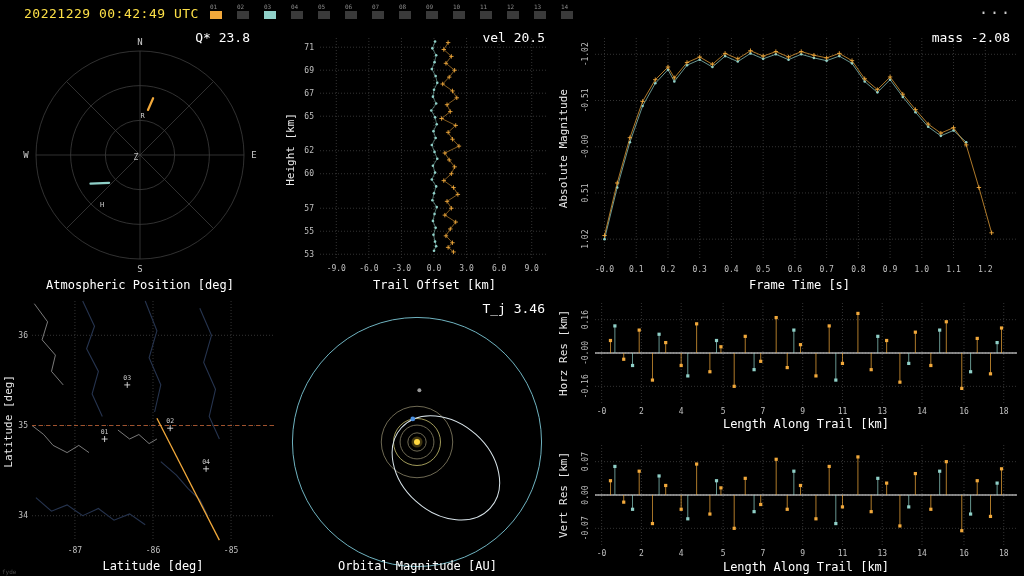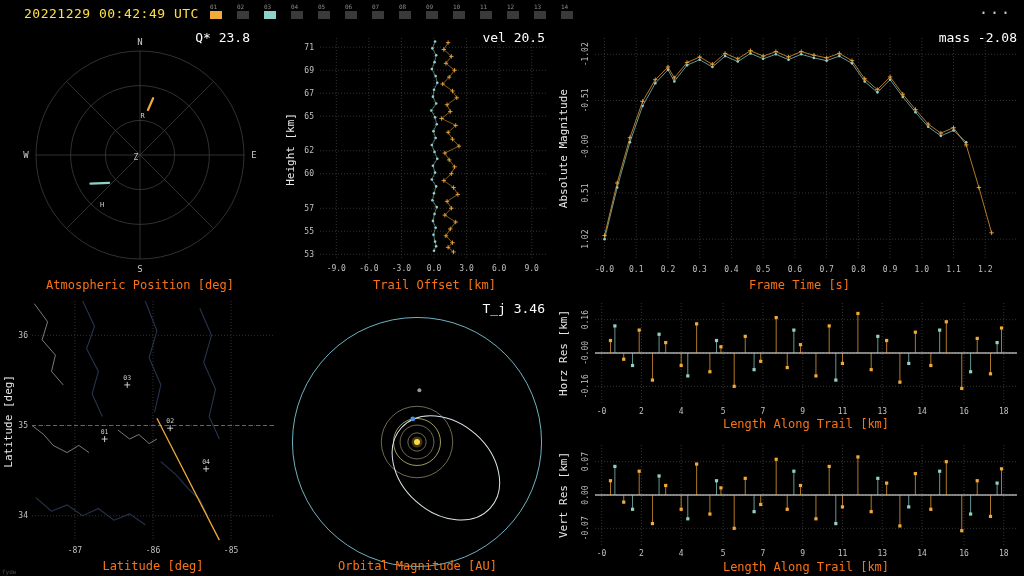--- a/index.html
+++ b/index.html
@@ -8,21 +8,21 @@
   .topbar{position:absolute;left:0;top:0;width:1024px;height:28px;}
   .timestamp{position:absolute;left:8px;top:6px;font-size:13px;color:#fde047;letter-spacing:0.5px;margin-left:16px;}
   #stations{position:absolute;left:210px;top:3px;display:flex;gap:14px;}
   .station{width:13px;display:flex;flex-direction:column;align-items:flex-start;cursor:pointer;}
   .st-num{font-size:6px;color:#8a8a8a;line-height:7px;}
   .st-box{width:12px;height:8px;display:block;margin-top:1px;}
   .more{position:absolute;right:12px;top:0px;font-size:15px;color:#cccccc;letter-spacing:2px;cursor:pointer;}
   .panel{position:absolute;}
   .panel svg{position:absolute;left:0;top:0;}
   .corner{position:absolute;font-size:13px;color:#ffffff;white-space:nowrap;}
-  .caption{position:absolute;text-align:center;font-size:12px;color:#f97316;white-space:nowrap;}
+  .caption{position:absolute;text-align:center;font-size:12px;color:#ffffff;white-space:nowrap;}
   .vlabel{position:absolute;writing-mode:vertical-rl;transform:rotate(180deg);
           font-size:11px;color:#e8e8e8;white-space:nowrap;}
   .watermark{position:absolute;left:2px;bottom:1px;font-size:6px;color:#4a4a4a;}
   svg text{font-family:"DejaVu Sans Mono",monospace;}
 </style>
 </head>
 <body>
 
 <div id="app">
 
@@ -382,21 +382,21 @@
         <line x1="385.8496240601504" y1="102.94285714285716" x2="385.8496240601504" y2="107.34285714285717" stroke="#f2a93b" stroke-width="0.9"></line>
         <line x1="396.3413533834587" y1="99.70612244897961" x2="400.74135338345866" y2="99.70612244897961" stroke="#f2a93b" stroke-width="0.9"></line>
         <line x1="398.54135338345867" y1="97.50612244897961" x2="398.54135338345867" y2="101.90612244897962" stroke="#f2a93b" stroke-width="0.9"></line>
         <line x1="409.0330827067669" y1="116.92244897959185" x2="413.43308270676687" y2="116.92244897959185" stroke="#f2a93b" stroke-width="0.9"></line>
         <line x1="411.2330827067669" y1="114.72244897959185" x2="411.2330827067669" y2="119.12244897959185" stroke="#f2a93b" stroke-width="0.9"></line>
         <line x1="421.72481203007516" y1="159.51020408163265" x2="426.12481203007513" y2="159.51020408163265" stroke="#f2a93b" stroke-width="0.9"></line>
         <line x1="423.92481203007515" y1="157.31020408163266" x2="423.92481203007515" y2="161.71020408163264" stroke="#f2a93b" stroke-width="0.9"></line>
         <line x1="434.4165413533835" y1="204.81632653061223" x2="438.81654135338346" y2="204.81632653061223" stroke="#f2a93b" stroke-width="0.9"></line>
         <line x1="436.61654135338347" y1="202.61632653061224" x2="436.61654135338347" y2="207.01632653061222" stroke="#f2a93b" stroke-width="0.9"></line>
       </svg>
-    <div class="corner" style="right:7px;top:2px">mass -2.08</div>
+    <div class="corner" style="right:14px;top:2px">mass -2.08</div>
     <div class="vlabel" style="left:2px;top:61px">Absolute Magnitude</div>
     <div class="caption" style="left:33px;right:13px;bottom:3px">Frame Time [s]</div>
   </div>
 
   <div class="panel" style="left:0;top:295px;width:280px;height:281px">
     <svg id="svg-map" width="280" height="281">
         <line x1="74.9354838709676" y1="6" x2="74.9354838709676" y2="246" stroke="#333333" stroke-dasharray="1 2"></line>
         <text x="74.9354838709676" y="258" fill="#c0c0c0" font-size="8" text-anchor="middle">-87</text>
         <line x1="153" y1="6" x2="153" y2="246" stroke="#333333" stroke-dasharray="1 2"></line>
         <text x="153" y="258" fill="#c0c0c0" font-size="8" text-anchor="middle">-86</text>

